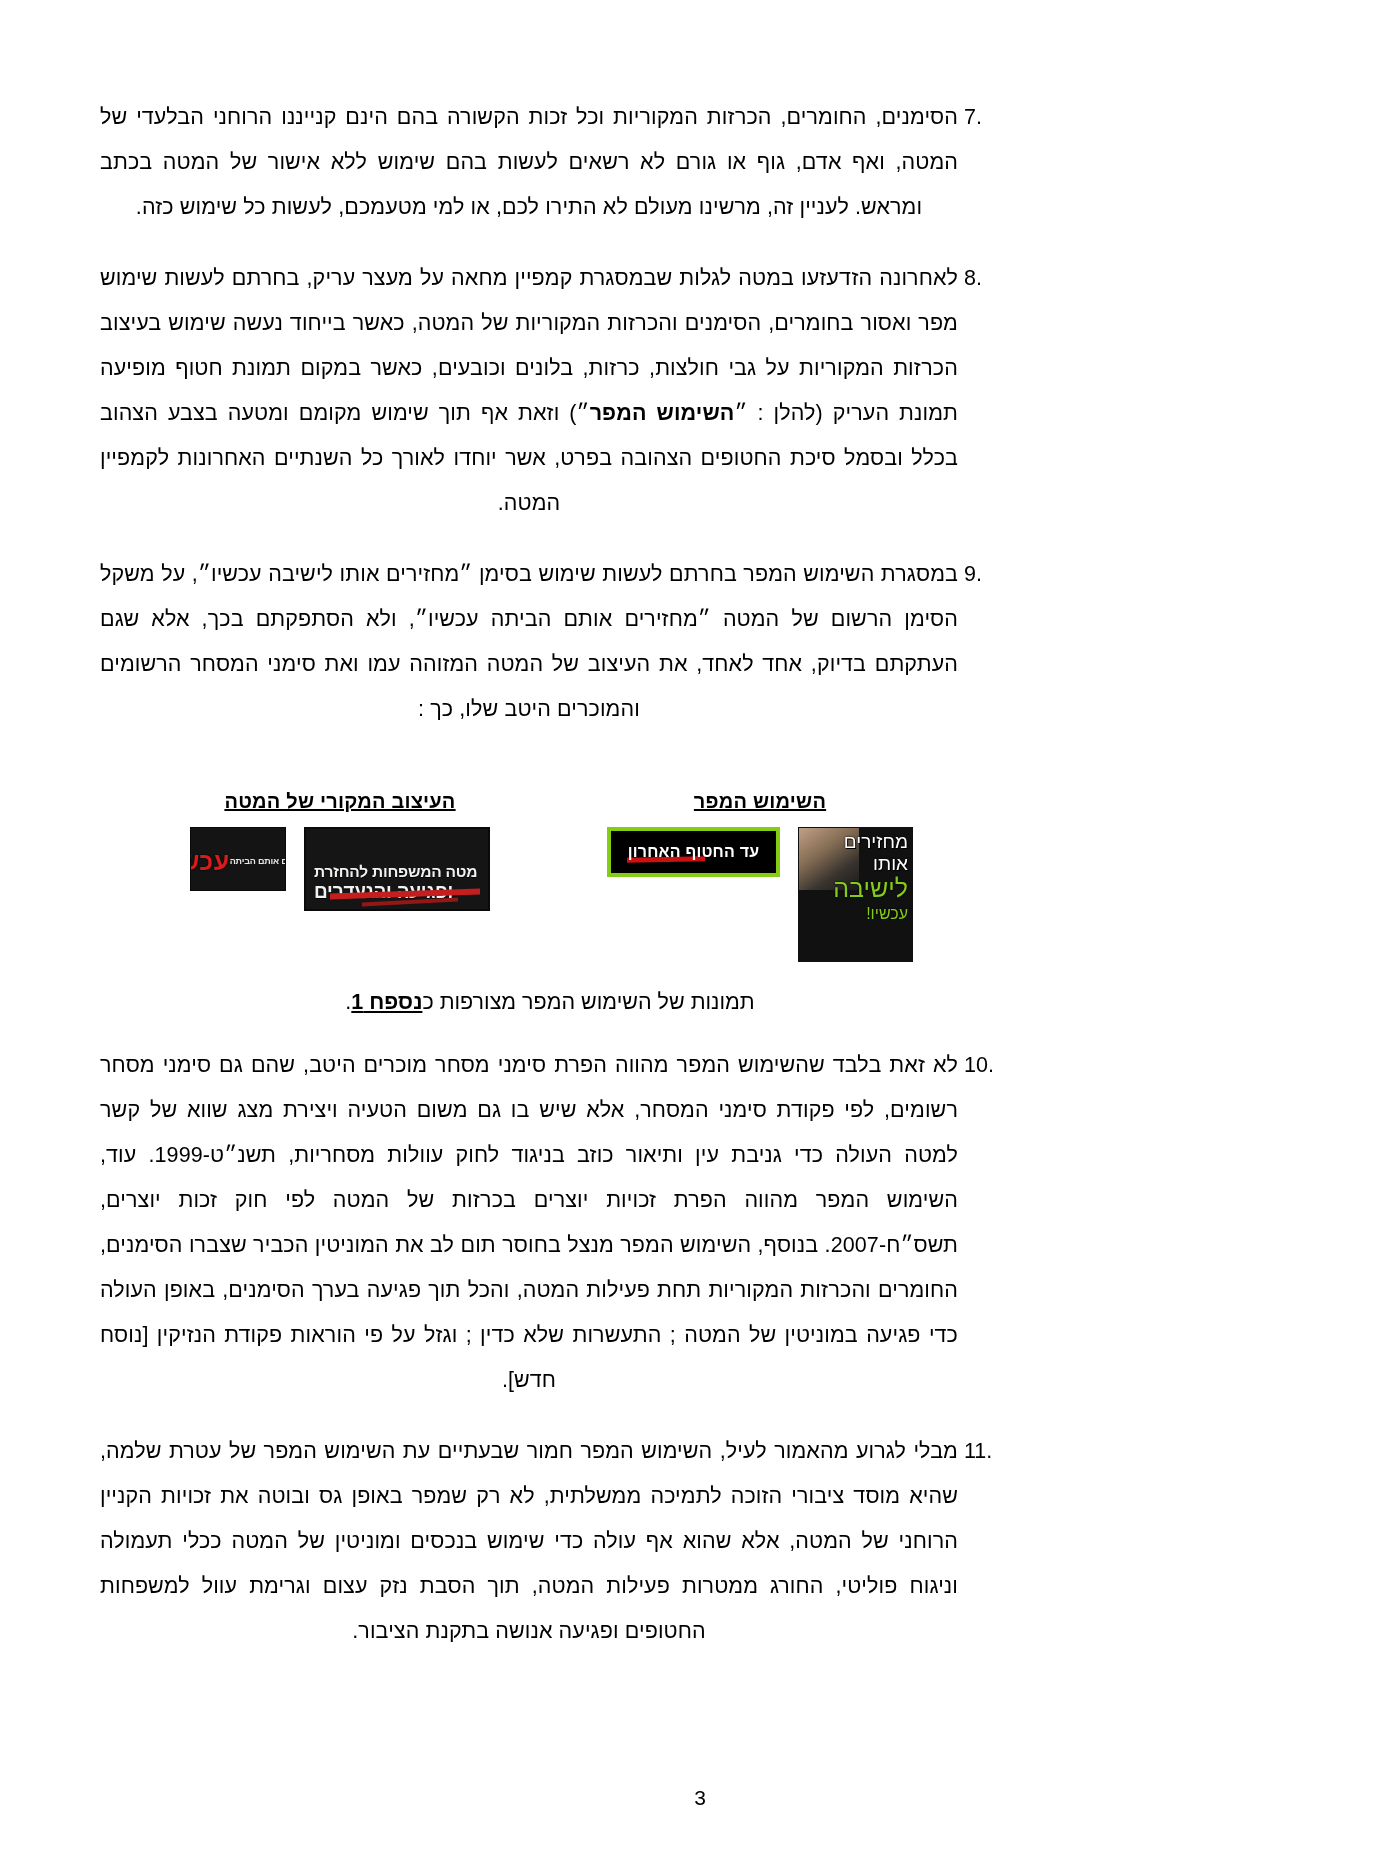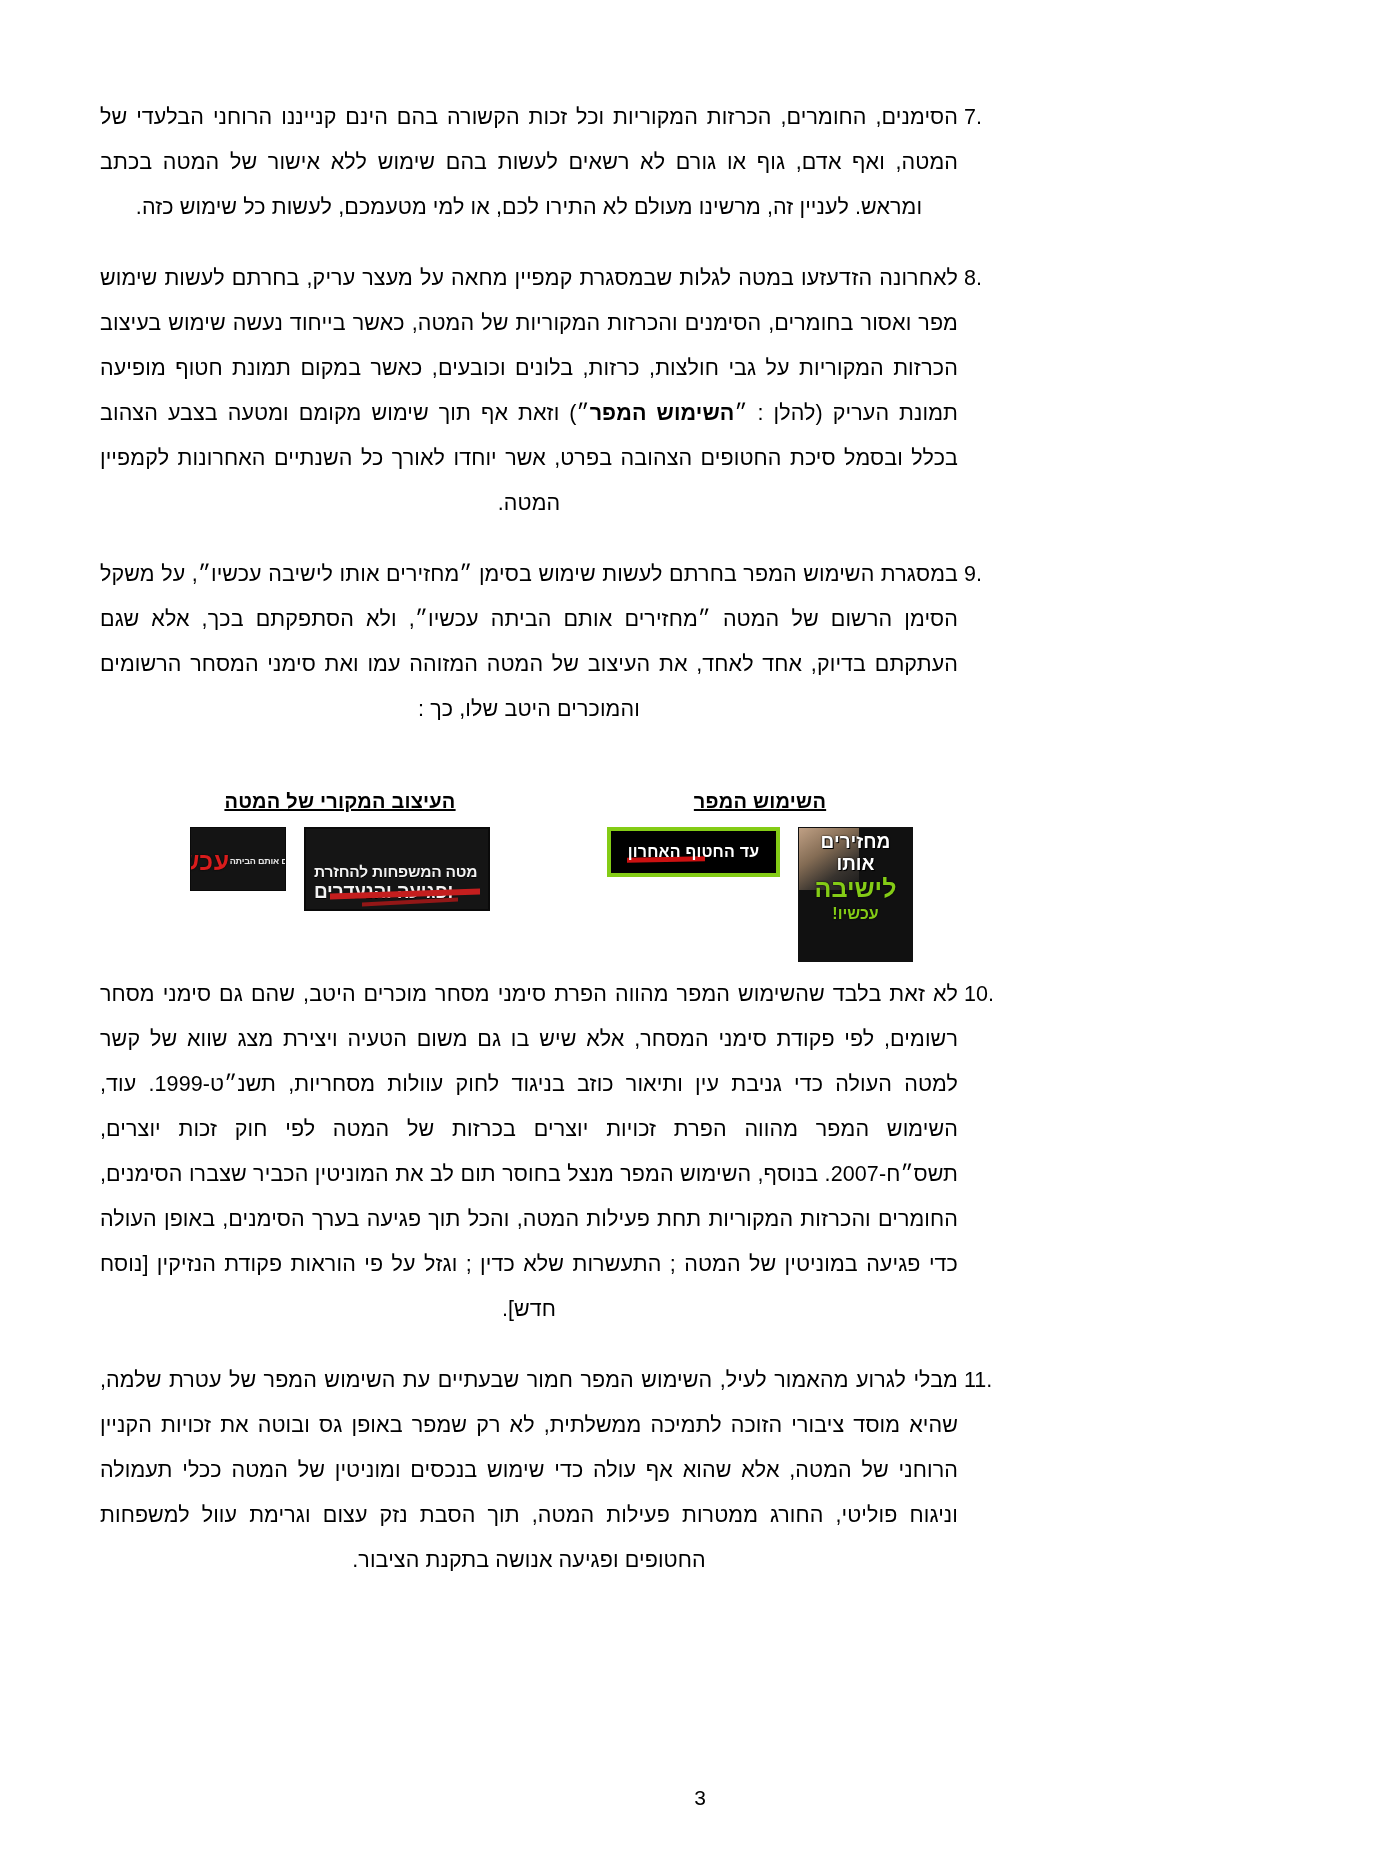--- a/index.html
+++ b/index.html
@@ -130,24 +130,24 @@
     width: 60px; height: 62px;
     background:
       linear-gradient(145deg, #c9a88b 0%, #8a7158 38%, #3a3530 70%, #1a1a1a 100%);
     opacity: .95;
   }
   .poster-tall .tline {
     position: relative;
     z-index: 2;
     color: #ffffff;
     font-family: "Liberation Sans", sans-serif;
-    font-weight: bold;
+    font-weight: normal;
     font-size: 19px;
     line-height: 22px;
-    text-align: center;
+    text-align: right;
     text-shadow: 0 0 2px #000, 1px 1px 0 #000;
     white-space: nowrap;
   }
   .poster-tall .tline.red {
     color: #84cc16;
     font-size: 25px;
     line-height: 27px;
     text-shadow: 0 0 2px #000;
   }
   .poster-tall .tline.red.last {
@@ -347,20 +347,21 @@
           <div class="banner banner-now">
             <div class="nw-small">מחזירים אותם הביתה</div>
             <div class="nw-big">עכשיו</div>
           </div>
 
         </div>
       </div>
 
     </div>
 
+    <div class="fig-note"><span>תמונות של השימוש המפר מצורפות כ</span><span class="u-bold">נספח 1</span><span>.</span></div>
 
     <div class="para">
       <div class="para-num">10.</div>
       <div class="para-body">לא זאת בלבד שהשימוש המפר מהווה הפרת סימני מסחר מוכרים היטב, שהם גם סימני מסחר רשומים, לפי פקודת סימני המסחר, אלא שיש בו גם משום הטעיה ויצירת מצג שווא של קשר למטה העולה כדי גניבת עין ותיאור כוזב בניגוד לחוק עוולות מסחריות, תשנ״ט-1999. עוד, השימוש המפר מהווה הפרת זכויות יוצרים בכרזות של המטה לפי חוק זכות יוצרים, תשס״ח-2007. בנוסף, השימוש המפר מנצל בחוסר תום לב את המוניטין הכביר שצברו הסימנים, החומרים והכרזות המקוריות תחת פעילות המטה, והכל תוך פגיעה בערך הסימנים, באופן העולה כדי פגיעה במוניטין של המטה ; התעשרות שלא כדין ; וגזל על פי הוראות פקודת הנזיקין [נוסח חדש].</div>
     </div>
 
     <div class="para">
       <div class="para-num">11.</div>
       <div class="para-body">מבלי לגרוע מהאמור לעיל, השימוש המפר חמור שבעתיים עת השימוש המפר של עטרת שלמה, שהיא מוסד ציבורי הזוכה לתמיכה ממשלתית, לא רק שמפר באופן גס ובוטה את זכויות הקניין הרוחני של המטה, אלא שהוא אף עולה כדי שימוש בנכסים ומוניטין של המטה ככלי תעמולה וניגוח פוליטי, החורג ממטרות פעילות המטה, תוך הסבת נזק עצום וגרימת עוול למשפחות החטופים ופגיעה אנושה בתקנת הציבור.</div>
     </div>

